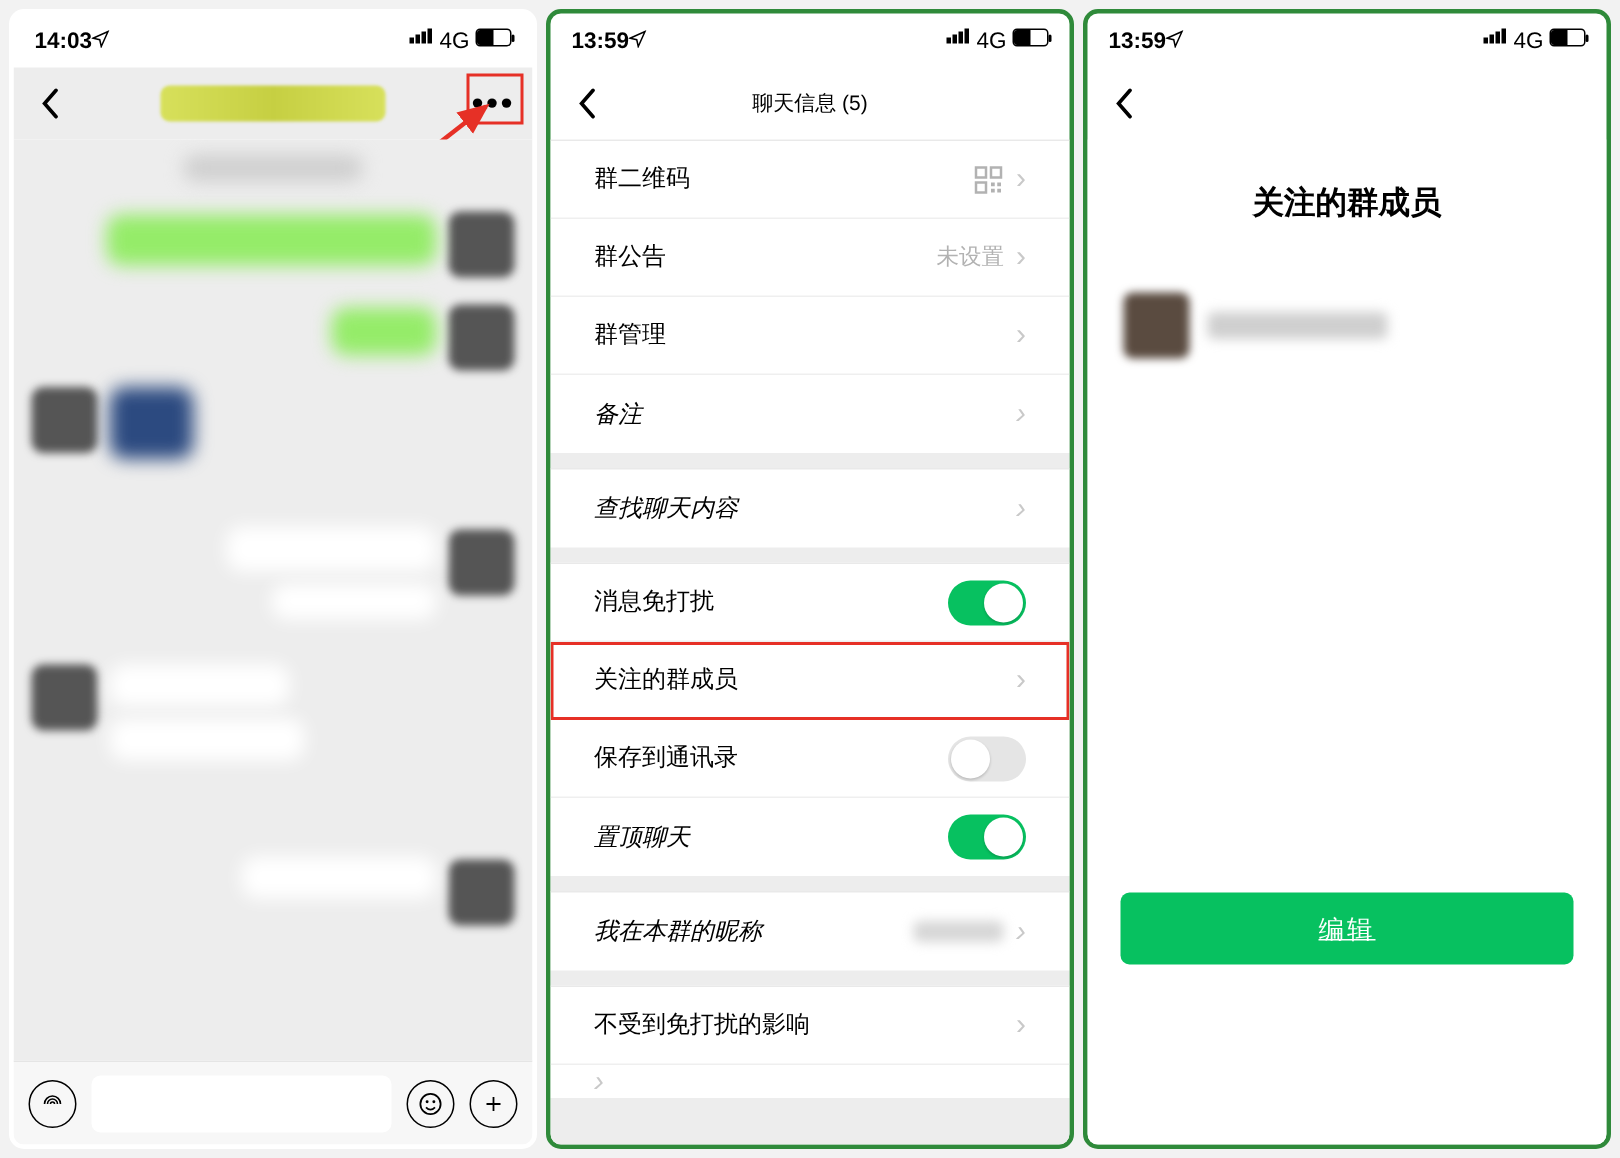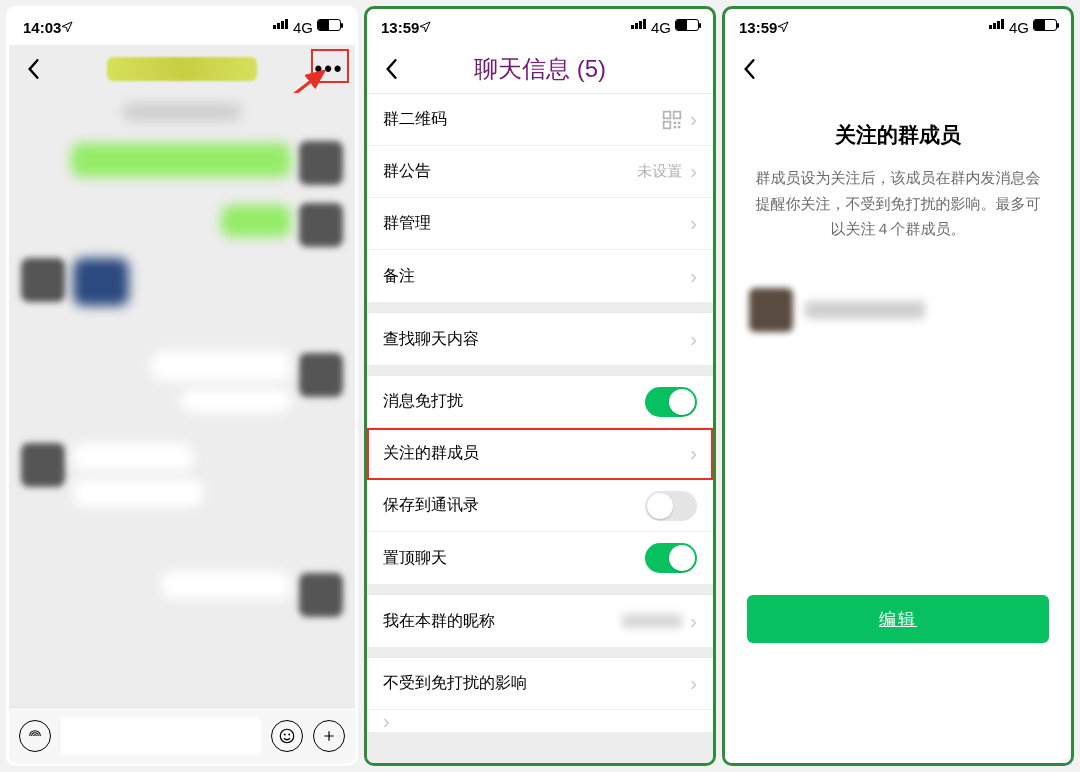--- a/index.html
+++ b/index.html
@@ -39,21 +39,21 @@
   
   .nav {
     height: 48px; display:flex; align-items:center; justify-content:space-between;
     padding: 0 12px; position:relative;
   }
   .nav.grey { background:#ededed; }
   .nav .back {
     width:24px; height:24px; display:flex; align-items:center; justify-content:center;
   }
   .nav .back svg { width:14px; height:22px; }
-  .nav .title { position:absolute; left:0; right:0; text-align:center; font-size:24px; font-weight:500; color:#701a75; pointer-events:none; }
+  .nav .title { position:absolute; left:0; right:0; text-align:center; font-size:14px; font-weight:500; color:#000000; pointer-events:none; }
   .nav .more { width:28px; display:flex; align-items:center; justify-content:center; font-size:22px; letter-spacing:2px; font-weight:700; }
   .chat-title-chip {
     position:absolute; left:50%; top:50%; transform:translate(-50%,-50%);
     width:150px; height:24px; border-radius:6px;
     background: linear-gradient(90deg,#d7e05b,#c6cf42,#d7e05b);
     filter: blur(1px);
   }
   
   .hi-box { position:absolute; border:2px solid #e63026; pointer-events:none; }
   .arrow {
@@ -73,24 +73,24 @@
     display:flex; align-items:center; padding:0 10px; gap:10px;
   }
   .ci-btn { width:32px; height:32px; border:1.5px solid #000; border-radius:50%; display:flex; align-items:center; justify-content:center; }
   .ci-field { flex:1; height:38px; background:#fff; border-radius:6px; }
 
   
   .list { flex:1; background:#ededed; overflow:auto; }
   .section { background:#fff; border-top:1px solid #e9e9e9; margin-bottom:10px; }
   .row {
     display:flex; align-items:center; justify-content:space-between;
-    padding: 0 16px; height:52px; border-bottom:1px solid #efefef;
+    padding: 0 29px; height:52px; border-bottom:1px solid #efefef;
     font-size:16px; color:#000; position:relative;
   }
-  .row:last-child { border-bottom:none; }
+  .row:last-child { border-bottom:none;font-style:italic; }
   .row .right { display:flex; align-items:center; gap:8px; color:#b2b2b2; font-size:15px; }
   .chev { color:#c9c9c9; font-size:20px; }
   .qr-icon { width:20px; height:20px; display:inline-block; }
   .switch { width:52px; height:30px; border-radius:15px; background:#e5e5e5; position:relative; }
   .switch.on { background:#07c160; }
   .switch::after { content:""; width:26px; height:26px; background:#fff; border-radius:50%; position:absolute; top:2px; left:2px; box-shadow:0 1px 2px rgba(0,0,0,.2); transition:none; }
   .switch.on::after { left:24px; }
   .row.hi { outline:2px solid #e63026; outline-offset:-2px; }
 
   
@@ -342,21 +342,20 @@
       <span class="back">
         <svg viewBox="0 0 12 20">
             <path d="M10 2 L3 10 L10 18" stroke="#000" stroke-width="2.2" fill="none" stroke-linecap="round"></path>
           </svg>
       </span>
       <span style="width:24px"></span>
     </div>
 
     <div class="s3-content">
       <div class="s3-title">关注的群成员</div>
-      <div class="s3-desc">群成员设为关注后，该成员在群内发消息会提醒你关注，不受到免打扰的影响。最多可以关注４个群成员。</div>
       <div class="s3-member">
         <span class="av"></span>
         <span class="nm"></span>
       </div>
     </div>
 
     <button class="s3-btn">编辑</button>
   </div>
 
 </div>

